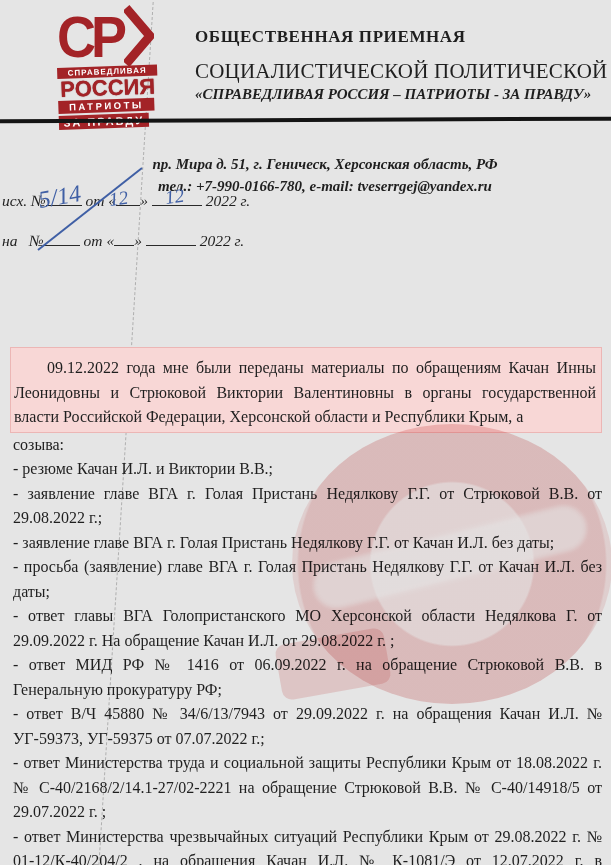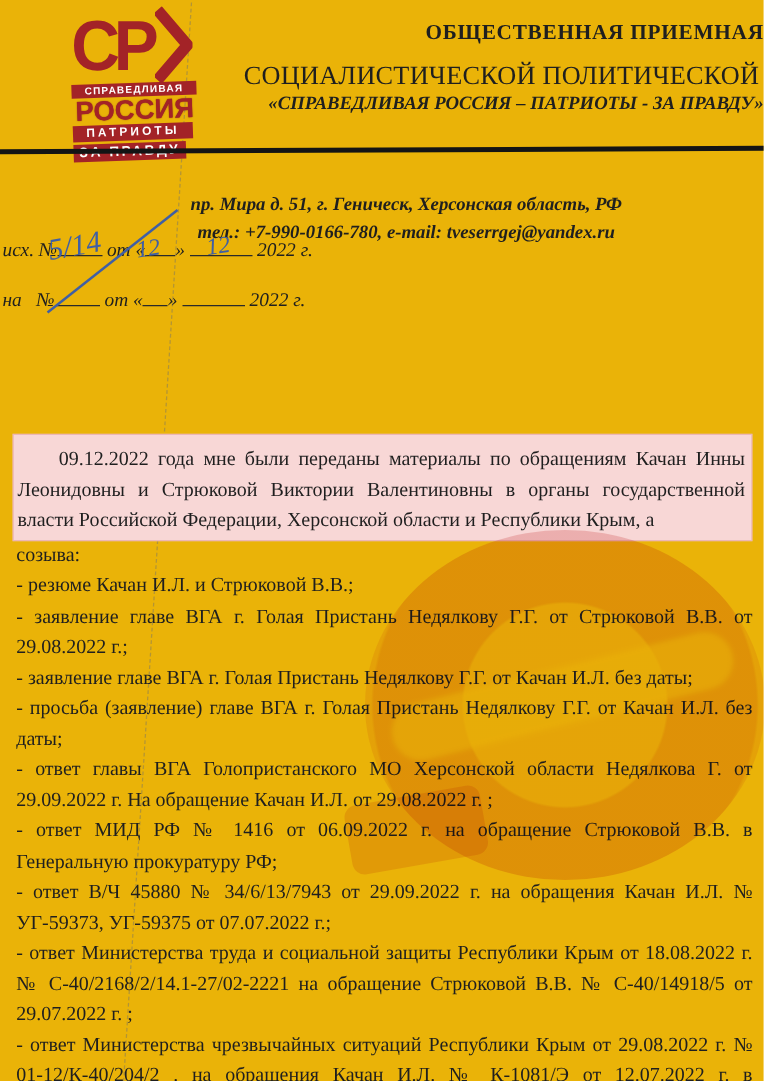--- a/index.html
+++ b/index.html
@@ -1,17 +1,17 @@
 <!DOCTYPE html>
 <html><head>
 <meta charset="utf-8">
 <style>
   html,body{margin:0;padding:0;background:#ffffff;}
   .page{
-    position:relative;width:611px;height:865px;background:#eab308;
+    position:relative;width:611px;height:865px;background:#e5e5e5;
     font-family:"Liberation Serif","DejaVu Serif",serif;color:#1f1f1f;
     overflow:hidden;
   }
   
   .fold-line{
     position:absolute;left:153px;top:-3px;height:880px;width:0;
     border-left:1px dashed rgba(110,110,110,.45);
     transform:rotate(3.6deg);transform-origin:top left;z-index:1;
   }
   
@@ -30,21 +30,21 @@
   }
   .band-1{font-size:8px;letter-spacing:1px;padding:1px 2px;width:96px;}
   .logo-rossiya{
     font-family:"Liberation Sans","DejaVu Sans",sans-serif;font-weight:bold;
     font-size:22px;line-height:21px;color:#a32327;letter-spacing:0px;
     text-shadow:0 0 1px #7c1a1e;width:100px;text-align:center;
   }
   .band-2{font-size:9.5px;letter-spacing:2.5px;padding:1px 2px;width:92px;margin-top:1px;}
   .band-3{font-size:11px;letter-spacing:2px;padding:1px 2px;width:86px;margin-top:2px;}
   .org{
-    position:absolute;left:195px;top:16px;width:416px;text-align:right;z-index:2;
+    position:absolute;left:195px;top:27px;width:416px;text-align:left;z-index:2;
   }
   .org div{white-space:nowrap;}
   .org-1{font-size:17px;font-weight:bold;letter-spacing:.6px;}
   .org-2{font-size:21px;font-weight:normal;letter-spacing:.2px;margin-top:12px;}
   .org-3{font-size:15px;font-weight:bold;font-style:italic;margin-top:2px;}
   .org-region{font-size:16px;font-weight:bold;letter-spacing:.4px;margin-top:14px;}
   .rule{
     position:absolute;left:-4px;top:118px;width:620px;height:4px;background:#141414;
     transform:rotate(-0.25deg);z-index:2;
   }
@@ -158,21 +158,21 @@
     <line x1="142" y1="10" x2="38" y2="92" stroke="#3f5fa5" stroke-width="2"></line>
     <text x="40" y="50" font-size="24" transform="rotate(-10 40 50)">5/14</text>
     <text x="110" y="48" font-size="19" transform="rotate(-8 110 48)">12</text>
     <text x="166" y="46" font-size="19" transform="rotate(-8 166 46)">12</text>
   </svg>
 
 
   <main class="body">
     <p class="hl indent">09.12.2022 года мне были переданы материалы по обращениям Качан Инны Леонидовны и Стрюковой Виктории Валентиновны в органы государственной власти Российской Федерации, Херсонской области и Республики Крым, а</p>
     <div class="plainline">созыва:</div>
-    <div class="item">- резюме Качан И.Л. и Стрюковой В.В.;</div>
+    <div class="item">- резюме Качан И.Л. и Виктории В.В.;</div>
     <div class="item">- заявление главе ВГА г. Голая Пристань Недялкову Г.Г. от Стрюковой В.В. от 29.08.2022 г.;</div>
     <div class="item">- заявление главе ВГА г. Голая Пристань Недялкову Г.Г. от Качан И.Л. без даты;</div>
     <div class="item">- просьба (заявление) главе ВГА г. Голая Пристань Недялкову Г.Г. от Качан И.Л. без даты;</div>
     <div class="item">- ответ главы ВГА Голопристанского МО Херсонской области Недялкова Г. от 29.09.2022 г. На обращение Качан И.Л. от 29.08.2022 г. ;</div>
     <div class="item">- ответ МИД РФ № 1416 от 06.09.2022 г. на обращение Стрюковой В.В. в Генеральную прокуратуру РФ;</div>
     <div class="item">- ответ В/Ч 45880 № 34/6/13/7943 от 29.09.2022 г. на обращения Качан И.Л. № УГ-59373, УГ-59375 от 07.07.2022 г.;</div>
     <div class="item">- ответ Министерства труда и социальной защиты Республики Крым от 18.08.2022 г. № С-40/2168/2/14.1-27/02-2221 на обращение Стрюковой В.В. № С-40/14918/5 от 29.07.2022 г. ;</div>
     <div class="item">- ответ Министерства чрезвычайных ситуаций Республики Крым от 29.08.2022 г. № 01-12/К-40/204/2 . на обращения Качан И.Л. № К-1081/Э от 12.07.2022 г. в Государственный Совет Республики Крым;</div>
 
   </main>

